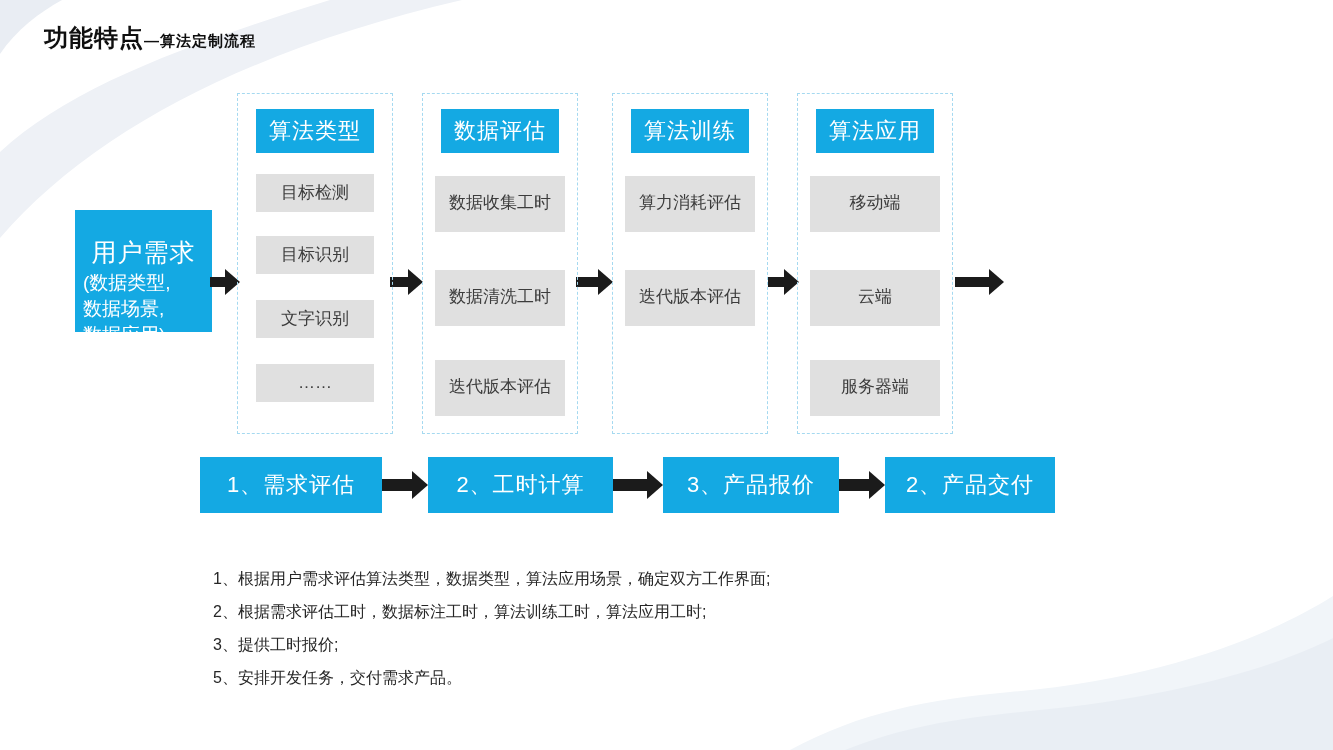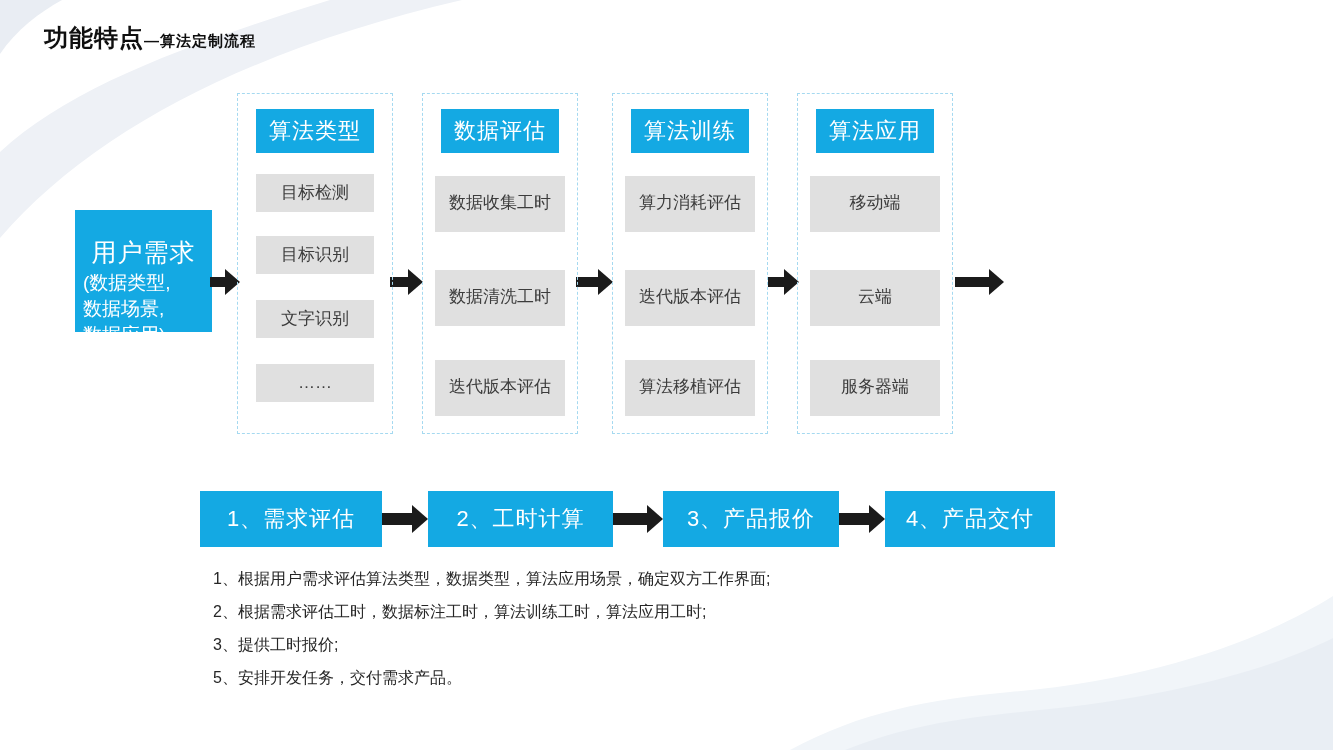--- a/index.html
+++ b/index.html
@@ -58,21 +58,21 @@
   
   .arrow{position:absolute;display:flex;align-items:center;height:26px;z-index:1;}
   .arrow .shaft{flex:1;height:10px;background:#1b1b1b;}
   .arrow .head{width:0;height:0;flex:none;
     border-top:13px solid transparent;border-bottom:13px solid transparent;border-left:15px solid #1b1b1b;}
   .arrow.big{height:28px;}
   .arrow.big .shaft{height:12px;}
   .arrow.big .head{border-top-width:14px;border-bottom-width:14px;border-left-width:16px;}
   .arrow.inline{position:static;flex:none;}
   
-  .steps{position:absolute;left:200px;top:491px;display:flex;align-items:center;z-index:1;}
+  .steps{position:absolute;left:200px;top:457px;display:flex;align-items:center;z-index:1;}
   .step{
     height:56px;line-height:56px;text-align:center;flex:none;
     font-size:22px;letter-spacing:1px;
   }
   .step.s1{width:182px;}
   .step.s2{width:185px;}
   .step.s3{width:176px;}
   .step.s4{width:170px;}
   .steps .arrow.inline.a1{width:46px;}
   .steps .arrow.inline.a2{width:50px;}
@@ -139,21 +139,20 @@
     <div class="col-header">数据评估</div>
     <div class="col-item">数据收集工时</div>
     <div class="col-item">数据清洗工时</div>
     <div class="col-item">迭代版本评估</div>
   </div>
 
   <div class="col three" style="left:612px;">
     <div class="col-header">算法训练</div>
     <div class="col-item">算力消耗评估</div>
     <div class="col-item">迭代版本评估</div>
-    <div class="col-item">算法移植评估</div>
   </div>
 
   <div class="col three" style="left:797px;">
     <div class="col-header">算法应用</div>
     <div class="col-item">移动端</div>
     <div class="col-item">云端</div>
     <div class="col-item">服务器端</div>
   </div>
 
 
@@ -166,21 +165,21 @@
     <div class="step s2 blue">2、工时计算</div>
     <div class="arrow big inline a2">
         <div class="shaft"></div>
         <div class="head"></div>
       </div>
     <div class="step s3 blue">3、产品报价</div>
     <div class="arrow big inline a3">
         <div class="shaft"></div>
         <div class="head"></div>
       </div>
-    <div class="step s4 blue">4、产品交付</div>
+    <div class="step s4 blue">2、产品交付</div>
   </div>
 
   <div class="notes">
     <div class="note-line">1、根据用户需求评估算法类型，数据类型，算法应用场景，确定双方工作界面;</div>
     <div class="note-line">2、根据需求评估工时，数据标注工时，算法训练工时，算法应用工时;</div>
     <div class="note-line">3、提供工时报价;</div>
     <div class="note-line">5、安排开发任务，交付需求产品。</div>
   </div>
 
 </div>

